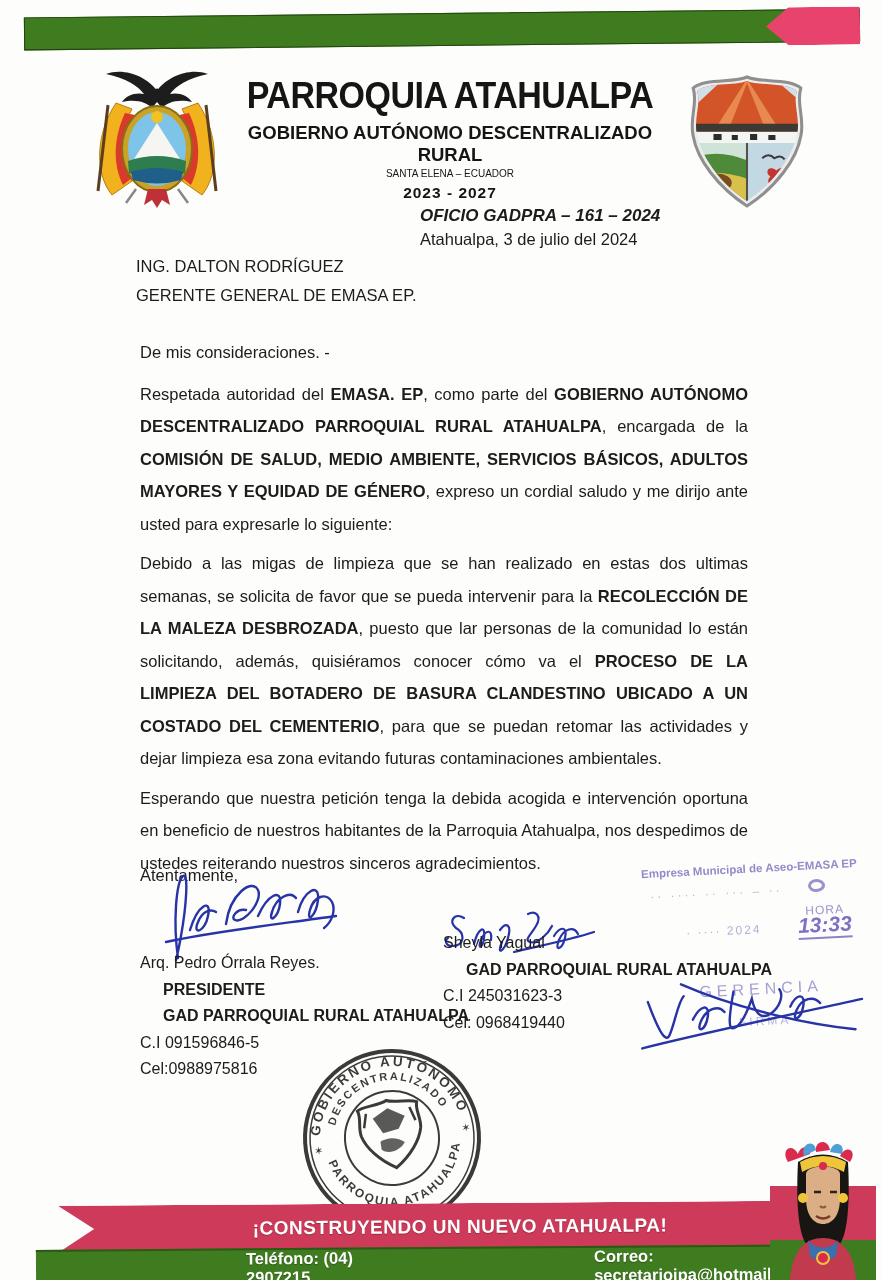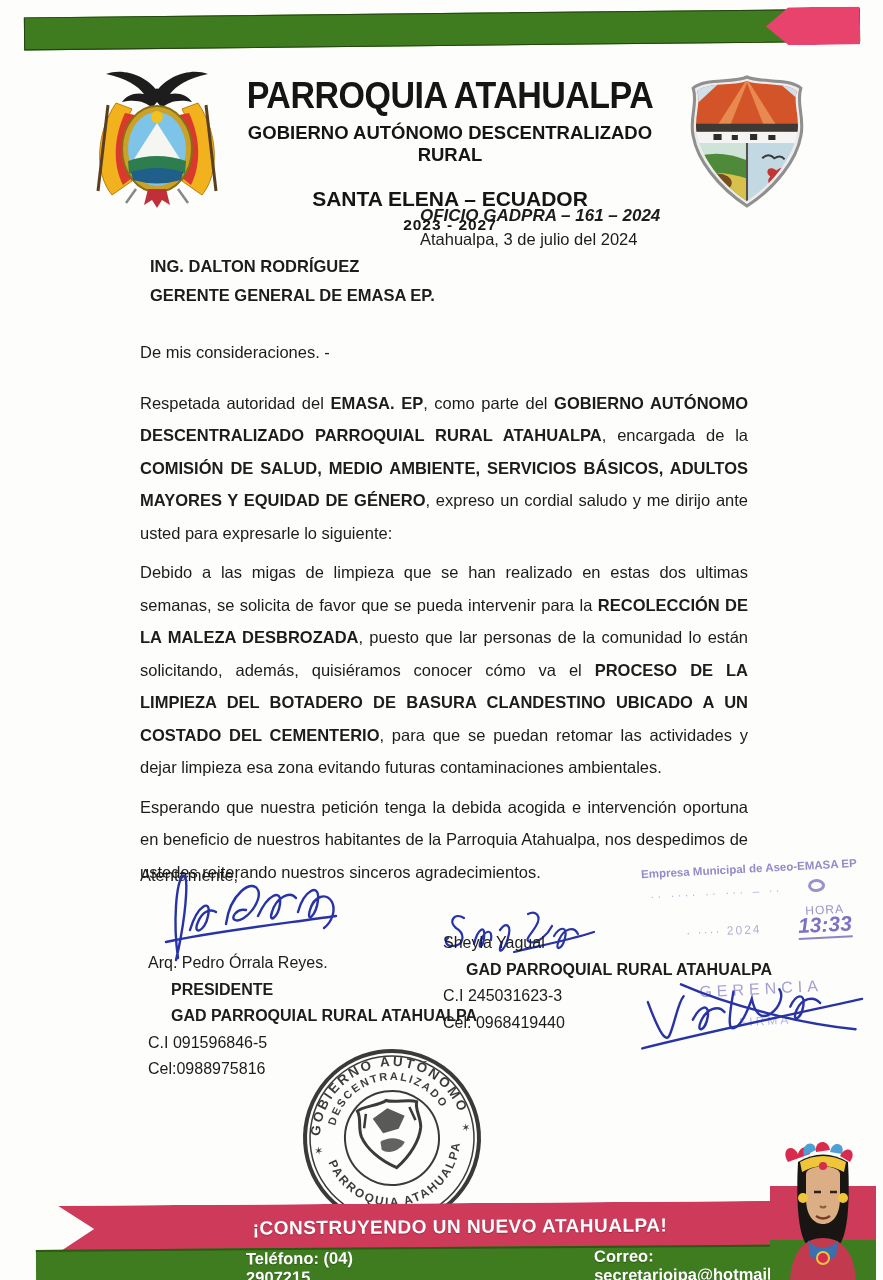--- a/index.html
+++ b/index.html
@@ -14,36 +14,36 @@
     background:#3e7c1f; border:1px solid #23430f; transform:rotate(-0.6deg); }
   .top-ribbon .arrow { position:absolute; right:-1px; top:-3px; width:94px; height:38px;
     background:#e8436d; clip-path:polygon(0 50%, 24% 0, 100% 0, 100% 100%, 24% 100%); }
 
   
   .coat-ecuador { position:absolute; left:78px; top:60px; width:158px; height:150px; }
   .crest-parish { position:absolute; left:683px; top:72px; width:128px; height:138px; }
   .header-text { position:absolute; left:222px; top:76px; width:456px; text-align:center; color:#151515; }
   .header-title { font-size:34px; font-weight:bold; letter-spacing:-0.5px; transform:scaleY(1.08); }
   .header-sub1 { font-size:18.5px; font-weight:bold; margin-top:7px; }
-  .header-sub2 { font-size:21px; font-weight:bold; margin-top:21px; }
+  .header-sub2 { font-size:10px; font-weight:normal; margin-top:2px; }
   .header-sub3 { font-size:15.5px; font-weight:bold; margin-top:5px; }
   .header-sub4 { font-size:15.5px; font-weight:bold; margin-top:5px; letter-spacing:1px; }
 
   
   .oficio-block { position:absolute; left:420px; top:206px; width:328px; text-align:left; }
   .oficio-number { font-size:17px; font-weight:bold; font-style:italic; }
   .oficio-date { font-size:16.5px; margin-top:4px; }
 
   
-  .recipient { position:absolute; left:150px; top:252px; font-size:16.5px; font-weight:bold; line-height:29px; }
+  .recipient { position:absolute; left:136px; top:252px; font-size:16.5px; font-weight:normal; line-height:29px; }
 
   
   .body-col { position:absolute; left:140px; top:336px; width:608px; font-size:16.5px; line-height:32.5px; }
   .body-col p { text-align:justify; margin-bottom:7px; }
-  .body-col .salutation { text-align:left; margin-bottom:18px; }
+  .body-col .salutation { text-align:left; margin-bottom:9px; }
   .b { font-weight:bold; }
 
   .closing { position:absolute; left:140px; top:866px; font-size:16.5px; }
 
   
   .sig-svg { position:absolute; }
   .sig-block { position:absolute; font-size:16px; line-height:26.5px; }
   .sig-block .bold { font-weight:bold;margin-left:23px; }
 
   
@@ -172,21 +172,21 @@
     <g fill="none" stroke="#2733a6" stroke-width="2.2" stroke-linecap="round">
       <path d="M20 18 C10 12 4 22 12 28 C22 34 20 46 8 46 C2 46 0 40 4 38"></path>
       <path d="M30 44 C34 28 42 24 40 38 C39 48 33 50 37 40 C41 30 49 28 47 40"></path>
       <path d="M56 30 C62 22 68 24 64 38 C60 52 52 56 58 42"></path>
       <path d="M84 14 C92 10 98 16 92 26 C86 36 80 40 86 42 C94 44 104 34 108 26"></path>
       <path d="M110 36 C116 26 124 26 121 38 C118 50 110 52 115 40 C120 28 130 26 134 34"></path>
       <path d="M70 52 C95 46 125 40 150 32"></path>
     </g>
   </svg>
 
-  <div class="sig-block" style="left:148px; top:950px;">
+  <div class="sig-block" style="left:140px; top:950px;">
     <div>Arq. Pedro Órrala Reyes.</div>
     <div class="bold">PRESIDENTE</div>
     <div class="bold">GAD PARROQUIAL RURAL ATAHUALPA</div>
     <div>C.I 091596846-5</div>
     <div>Cel:0988975816</div>
   </div>
 
   <div class="sig-block" style="left:443px; top:930px;">
     <div>Sheyla Yagual</div>
     <div class="bold">GAD PARROQUIAL RURAL ATAHUALPA</div>

